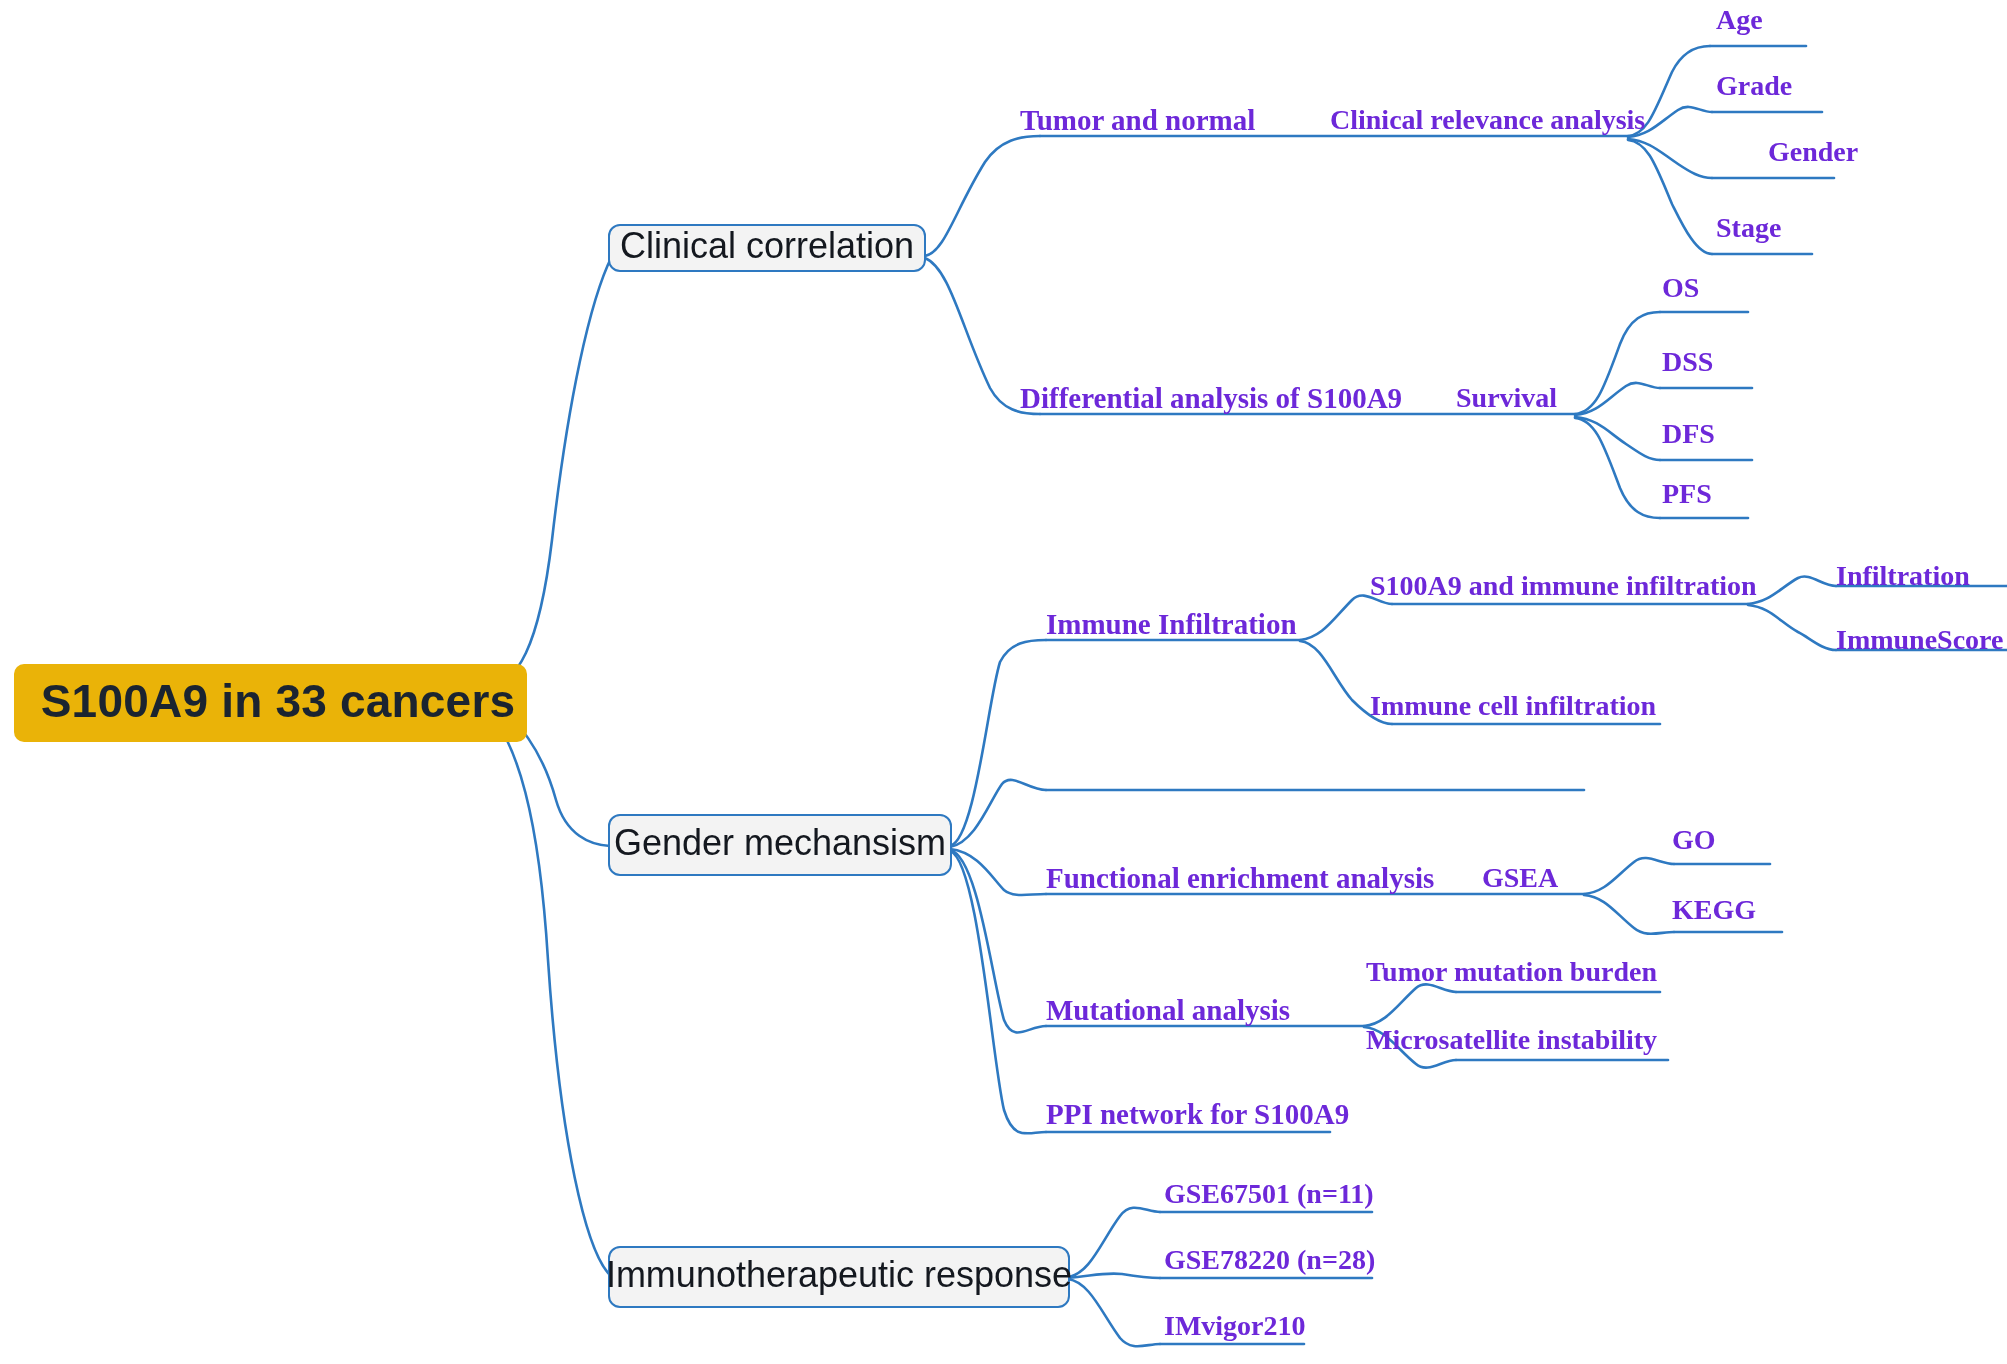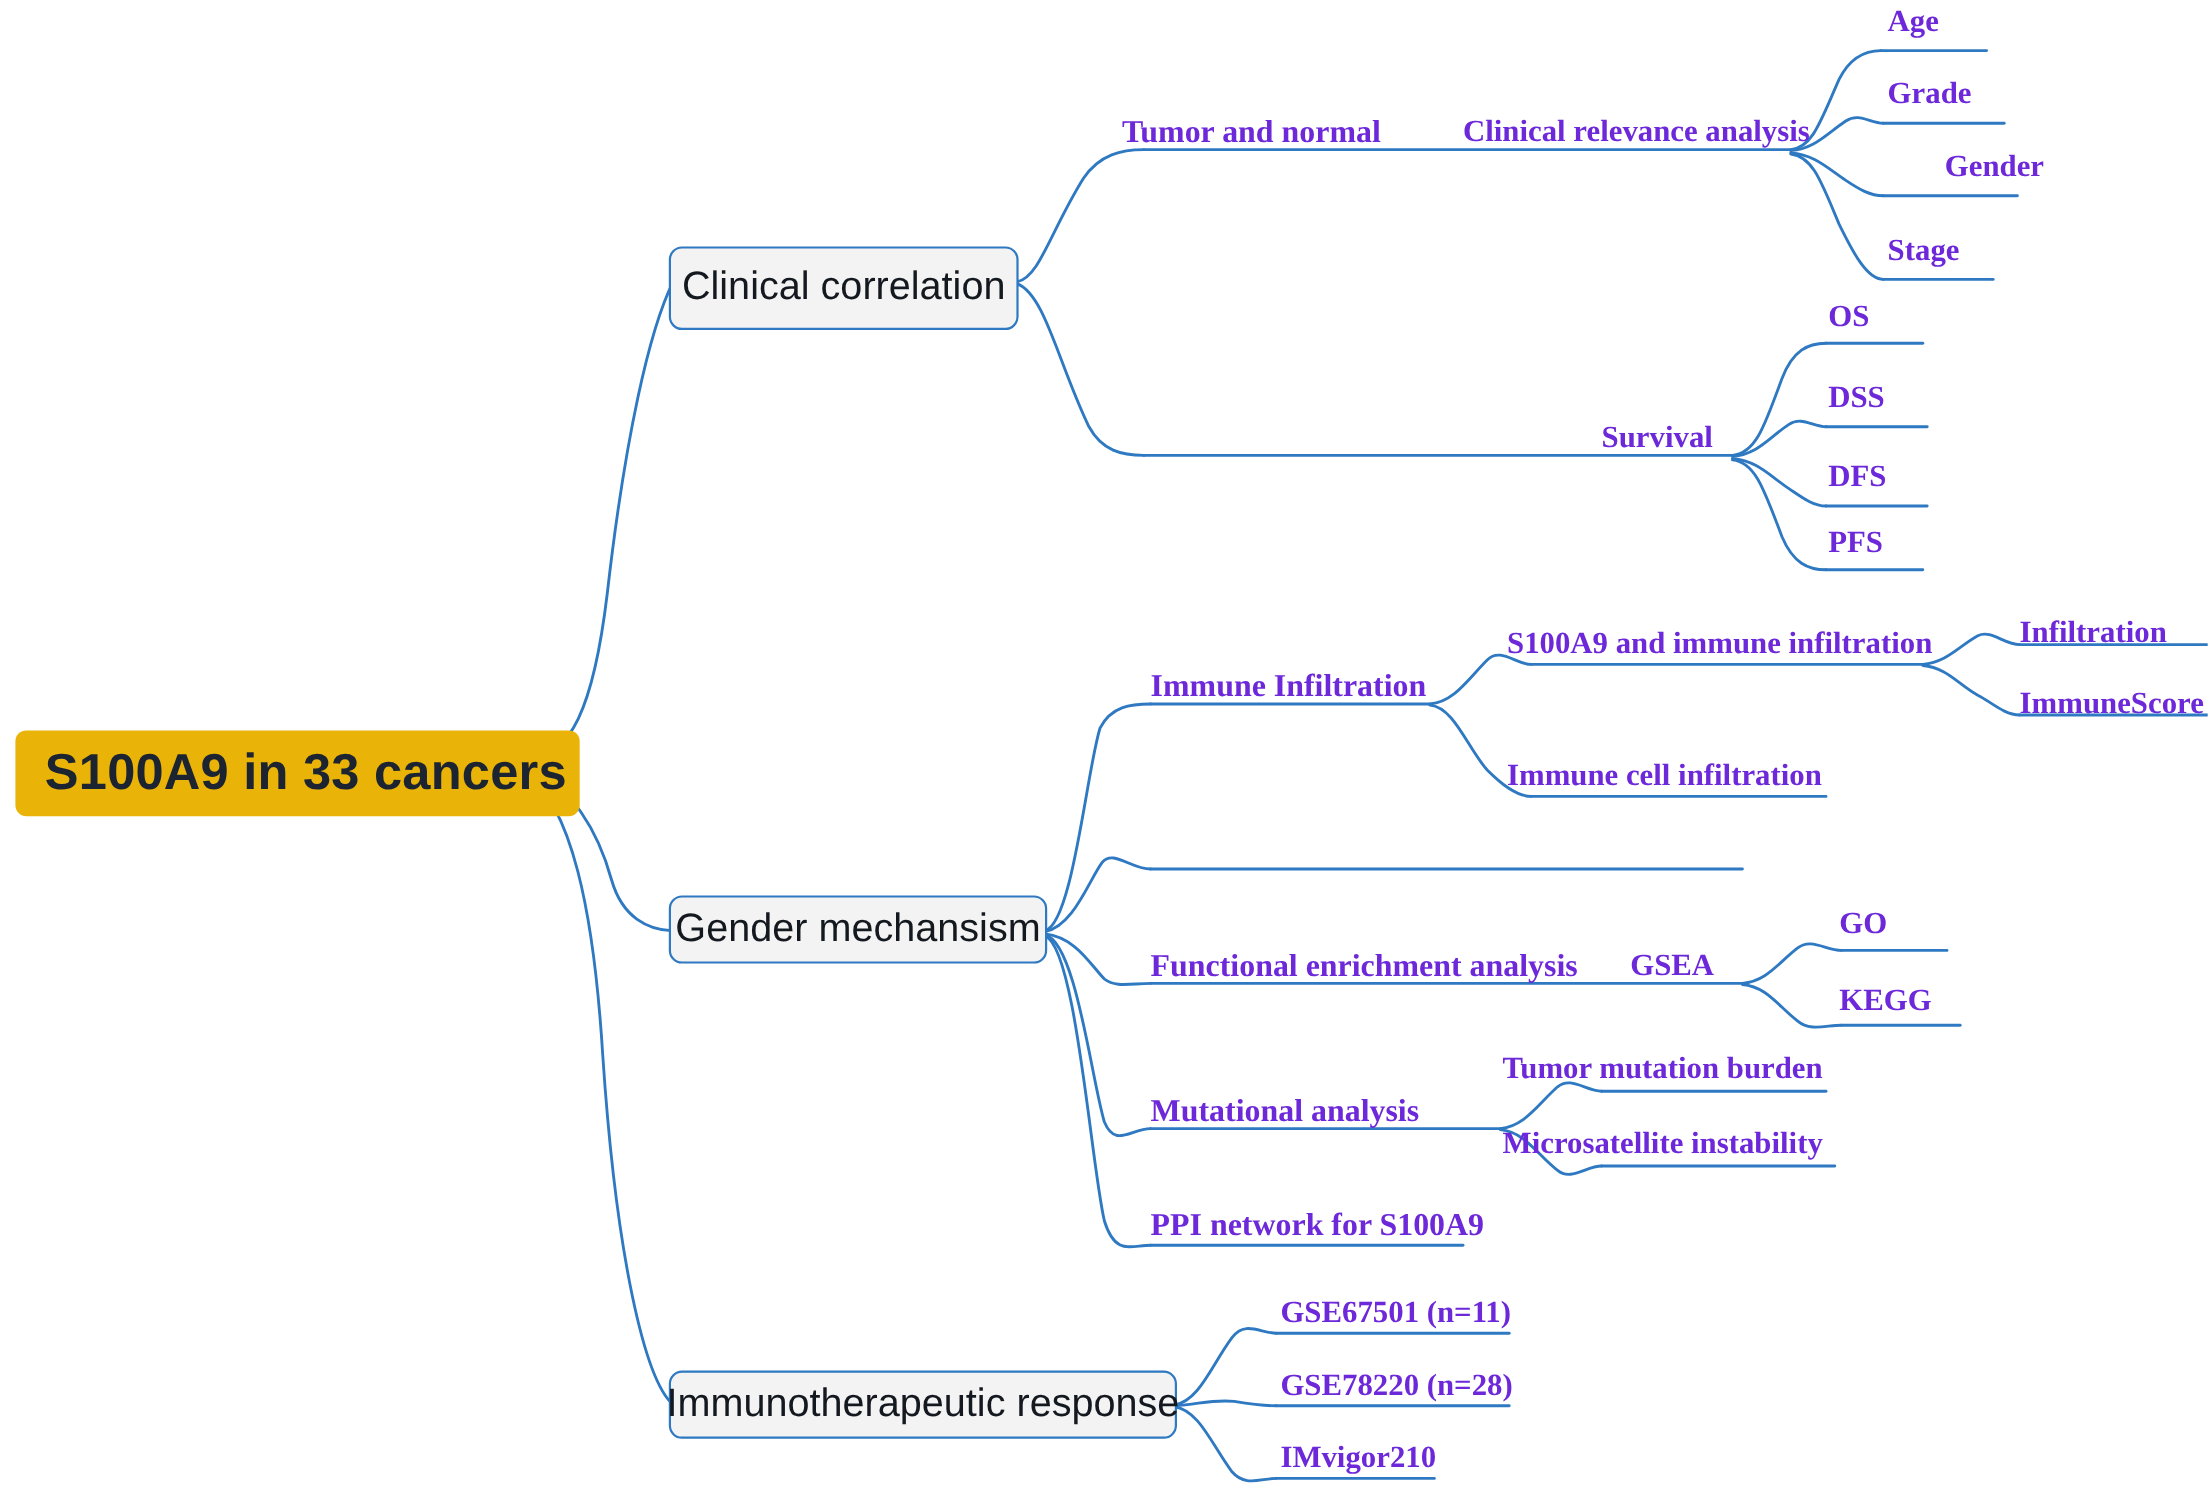--- a/index.html
+++ b/index.html
@@ -143,35 +143,36 @@
       <path d="M1068,1278 C1092,1276 1104,1272 1122,1274 C1134,1276 1146,1278 1160,1278"></path>
       <path d="M1160,1278 L1372,1278"></path>
 
       <path d="M1068,1279 C1090,1282 1102,1314 1120,1338 C1132,1352 1146,1344 1160,1344"></path>
       <path d="M1160,1344 L1304,1344"></path>
     </g>
   </svg>
 
   <div class="root-node" style="left:14px;top:664px;width:462px;height:62px;">S100A9 in 33 cancers</div>
 
-  <div class="branch-node" style="left:608px;top:224px;width:318px;height:76px;">Clinical correlation</div>
+  <div class="branch-node" style="left:608px;top:224px;width:318px;height:48px;">Clinical correlation</div>
 
   <div class="branch-node" style="left:608px;top:814px;width:344px;height:62px;">Gender mechansism</div>
 
   <div class="branch-node" style="left:608px;top:1246px;width:462px;height:62px;">Immunotherapeutic response</div>
 
   <div class="lbl s1" style="left:1020px;top:106px;">Tumor and normal</div>
 
   <div class="lbl s2" style="left:1330px;top:106px;">Clinical relevance analysis</div>
 
   <div class="lbl s3" style="left:1716px;top:6px;">Age</div>
   <div class="lbl s3" style="left:1716px;top:72px;">Grade</div>
   <div class="lbl s3" style="left:1768px;top:138px;">Gender</div>
   <div class="lbl s3" style="left:1716px;top:214px;">Stage</div>
 
+  <div class="lbl s1" style="left:1020px;top:384px;">Differential analysis of S100A9</div>
 
   <div class="lbl s2" style="left:1456px;top:384px;">Survival</div>
 
   <div class="lbl s3" style="left:1662px;top:274px;">OS</div>
   <div class="lbl s3" style="left:1662px;top:348px;">DSS</div>
   <div class="lbl s3" style="left:1662px;top:420px;">DFS</div>
   <div class="lbl s3" style="left:1662px;top:480px;">PFS</div>
 
   <div class="lbl s1" style="left:1046px;top:610px;">Immune Infiltration</div>
 

